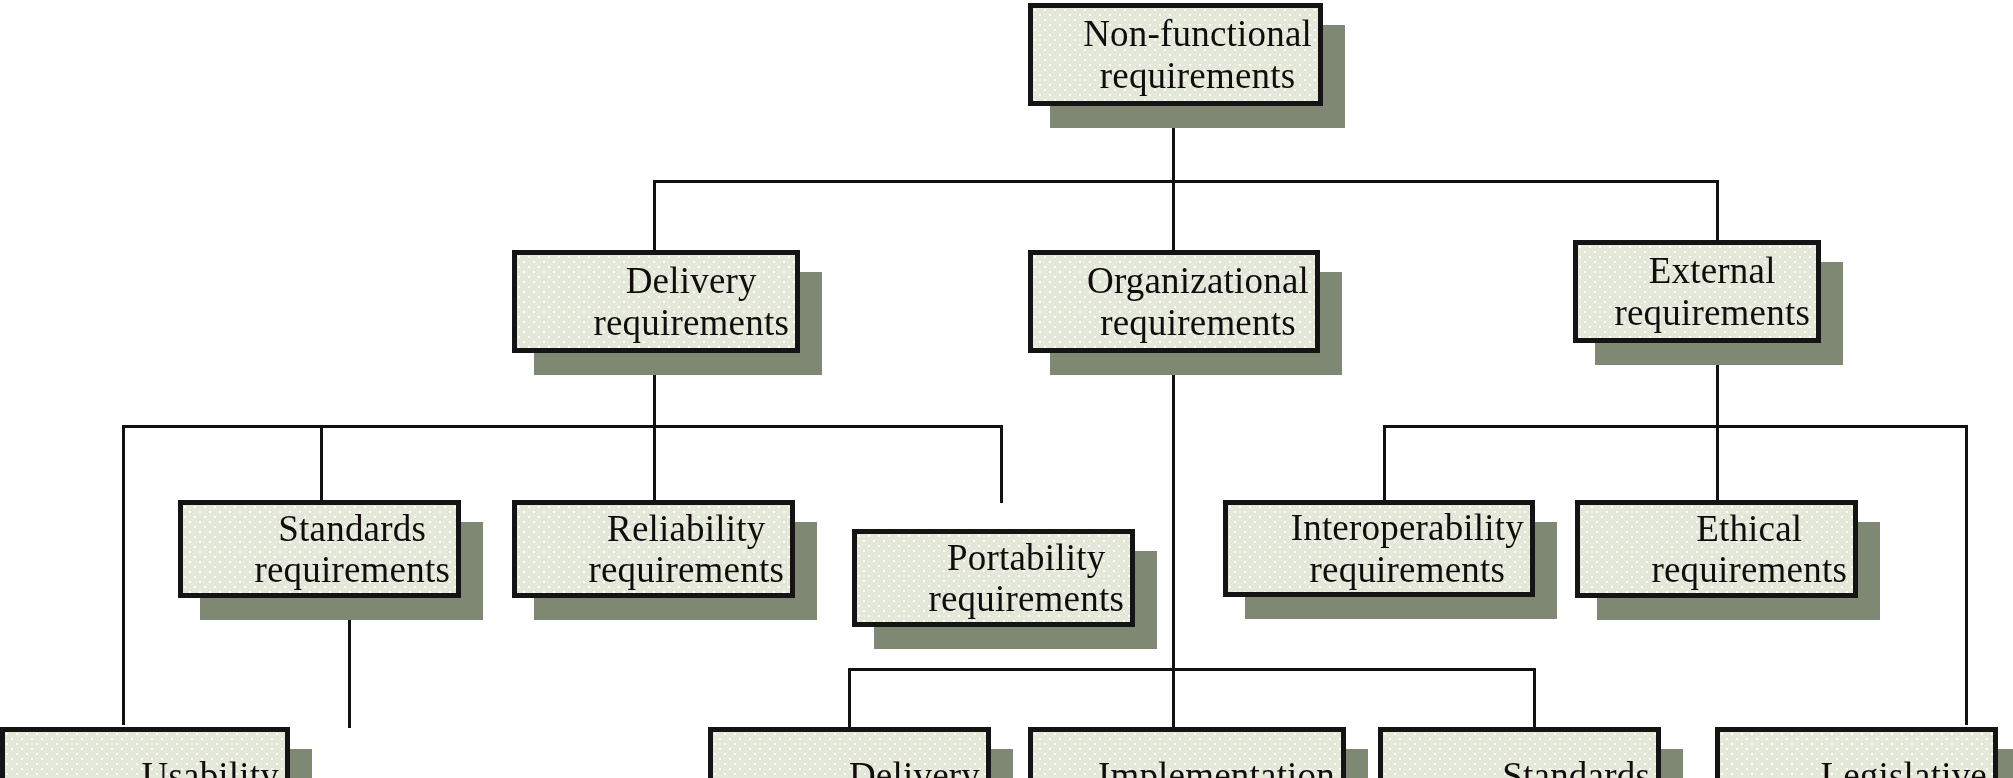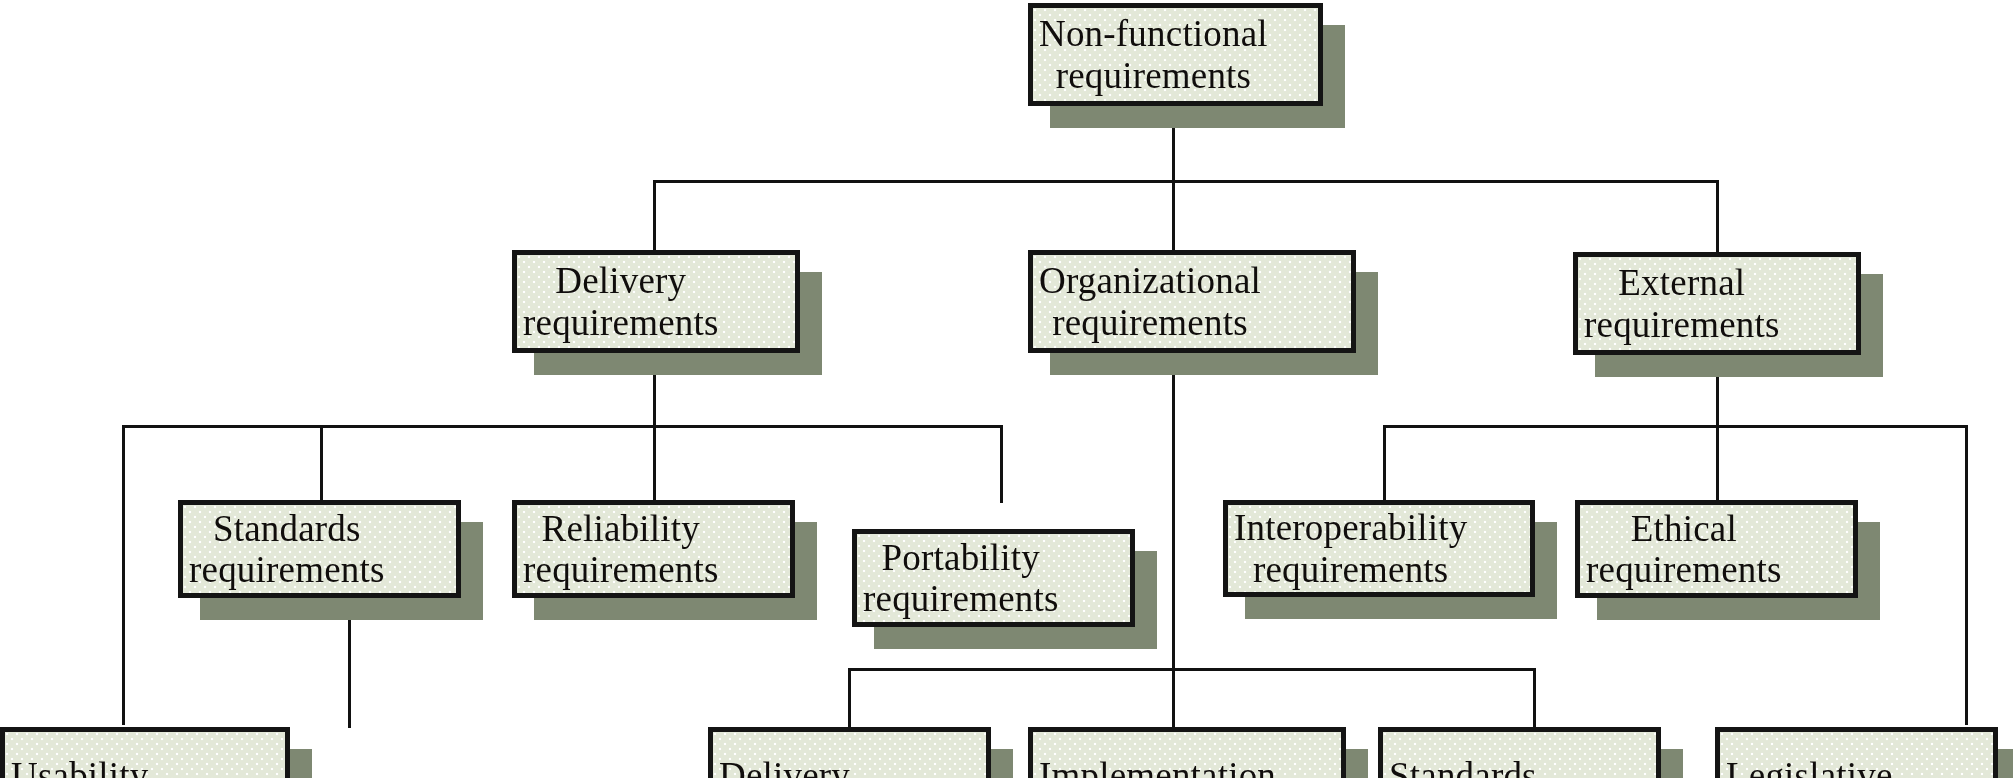--- a/index.html
+++ b/index.html
@@ -45,21 +45,21 @@
     position: absolute;
     left: 0; top: 0; right: 0; bottom: 0;
     border: 5px solid #141414;
     background-color: #e3e8d8;
     background-image:
       radial-gradient(circle at 2px 2px, #ffffff 1.2px, rgba(255,255,255,0) 1.6px),
       radial-gradient(circle at 7px 7px, #ffffff 1.2px, rgba(255,255,255,0) 1.6px);
     background-size: 10px 10px, 10px 10px;
     display: flex;
     align-items: center;
-    justify-content: flex-start;
+    justify-content: flex-end;
     text-align: center;
     overflow: hidden;
   }
   .node .label {
     position: relative;
     z-index: 2;
     color: #100d0c;
     font-size: 37px;
     line-height: 1.12;
     letter-spacing: 0.2px;
@@ -111,29 +111,29 @@
   </div>
 
   <div class="node" style="left:512px; top:250px; width:288px; height:103px;">
     <div class="shadow"></div>
     <div class="boxface">
       <span class="label">Delivery
 requirements</span>
     </div>
   </div>
 
-  <div class="node" style="left:1028px; top:250px; width:328px; height:103px;">
+  <div class="node" style="left:1028px; top:250px; width:292px; height:103px;">
     <div class="shadow"></div>
     <div class="boxface">
       <span class="label">Organizational
 requirements</span>
     </div>
   </div>
 
-  <div class="node" style="left:1573px; top:252px; width:288px; height:103px;">
+  <div class="node" style="left:1573px; top:240px; width:248px; height:103px;">
     <div class="shadow"></div>
     <div class="boxface">
       <span class="label">External
 requirements</span>
     </div>
   </div>
 
   <div class="node" style="left:178px; top:500px; width:283px; height:98px;">
     <div class="shadow"></div>
     <div class="boxface">

